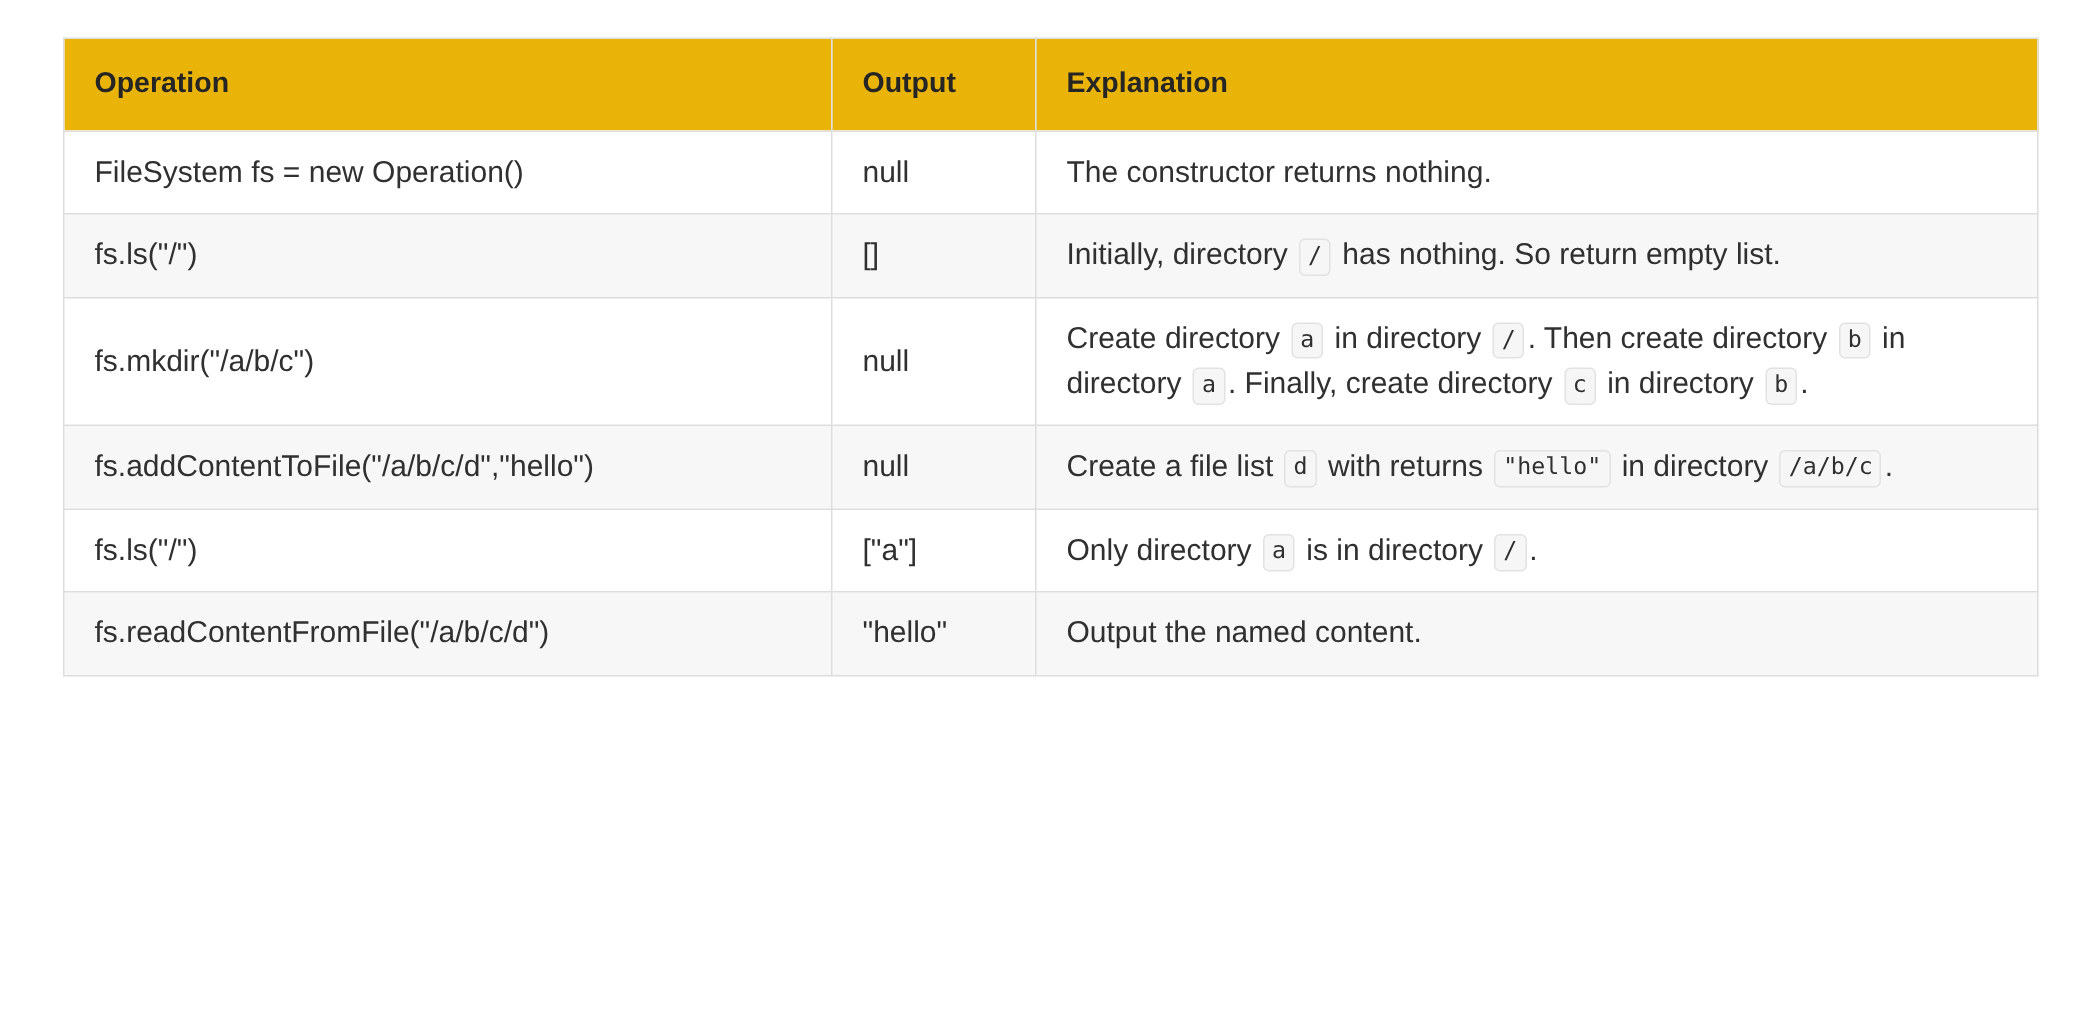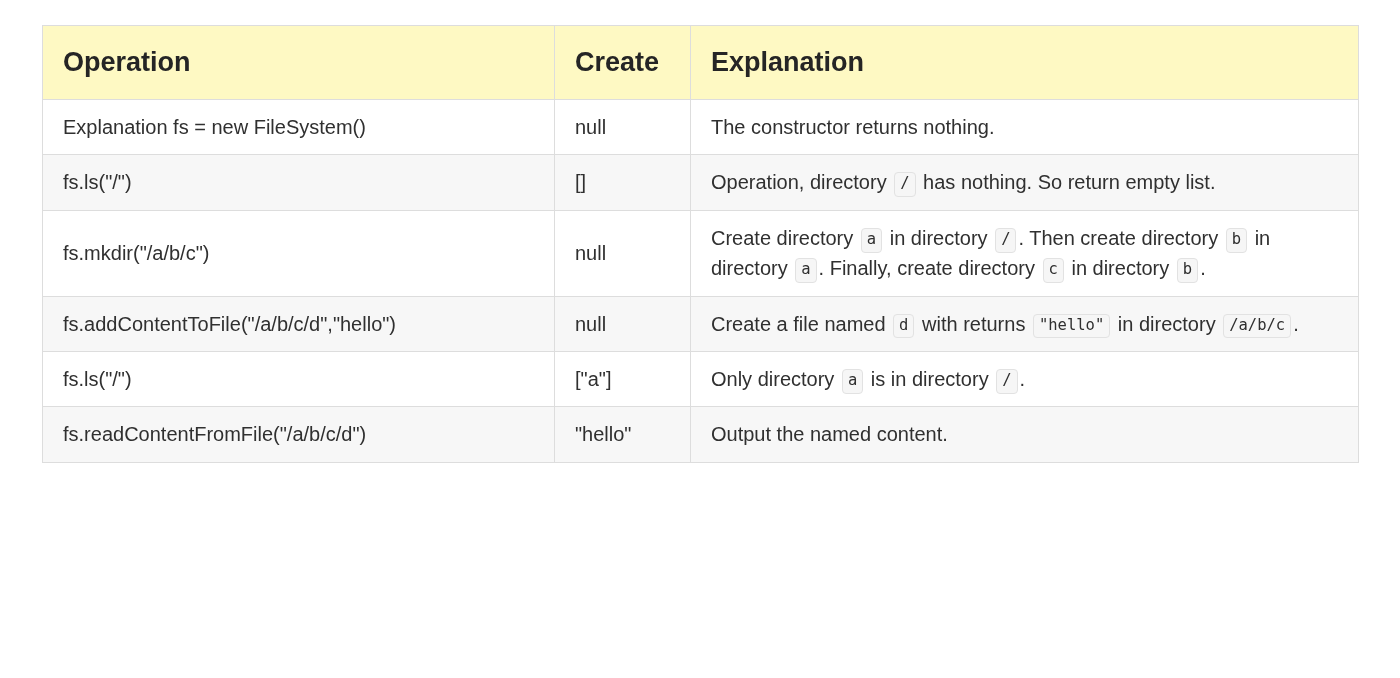--- a/index.html
+++ b/index.html
@@ -38,24 +38,24 @@
     text-align: left;
     padding: 12px 20px;
     color: #303030;
     font-size: 20px;
     line-height: 1.52;
     font-weight: 400;
   }
   table.example-table thead th {
     font-weight: 700;
     color: #252525;
-    font-size: 27px;
+    font-size: 19px;
     padding-top: 16px;
     padding-bottom: 16px;
-    background: #fef9c3;
+    background: #eab308;
   }
   table.example-table tbody tr:nth-child(even) > td {
     background: #f7f7f7;
   }
   table.example-table tbody tr:nth-child(odd) > td {
     background: #ffffff;
   }
   td.cell-operation { white-space: nowrap; }
   td.cell-output    { white-space: nowrap; }
   td.cell-explain   { }
@@ -83,44 +83,44 @@
 <div class="page">
   <table class="example-table">
     <colgroup>
       <col class="col-operation">
       <col class="col-output">
       <col class="col-explain">
     </colgroup>
     <thead>
       <tr>
         <th>Operation</th>
-        <th>Create</th>
+        <th>Output</th>
         <th>Explanation</th>
       </tr>
     </thead>
     <tbody id="table-body">
         <tr>
-          <td class="cell-operation">Explanation fs = new FileSystem()</td>
+          <td class="cell-operation">FileSystem fs = new Operation()</td>
           <td class="cell-output">null</td>
           <td class="cell-explain"><span class="explain-text">The constructor returns nothing.</span></td>
         </tr>
         <tr>
           <td class="cell-operation">fs.ls("/")</td>
           <td class="cell-output">[]</td>
-          <td class="cell-explain"><span class="explain-text">Operation, directory </span><code class="tok">/</code><span class="explain-text"> has nothing. So return empty list.</span></td>
+          <td class="cell-explain"><span class="explain-text">Initially, directory </span><code class="tok">/</code><span class="explain-text"> has nothing. So return empty list.</span></td>
         </tr>
         <tr>
           <td class="cell-operation">fs.mkdir("/a/b/c")</td>
           <td class="cell-output">null</td>
           <td class="cell-explain"><span class="explain-text">Create directory </span><code class="tok">a</code><span class="explain-text"> in directory </span><code class="tok">/</code><span class="explain-text">. Then create directory </span><code class="tok">b</code><span class="explain-text"> in directory </span><code class="tok">a</code><span class="explain-text">. Finally, create directory </span><code class="tok">c</code><span class="explain-text"> in directory </span><code class="tok">b</code><span class="explain-text">.</span></td>
         </tr>
         <tr>
           <td class="cell-operation">fs.addContentToFile("/a/b/c/d","hello")</td>
           <td class="cell-output">null</td>
-          <td class="cell-explain"><span class="explain-text">Create a file named </span><code class="tok">d</code><span class="explain-text"> with returns </span><code class="tok">"hello"</code><span class="explain-text"> in directory </span><code class="tok">/a/b/c</code><span class="explain-text">.</span></td>
+          <td class="cell-explain"><span class="explain-text">Create a file list </span><code class="tok">d</code><span class="explain-text"> with returns </span><code class="tok">"hello"</code><span class="explain-text"> in directory </span><code class="tok">/a/b/c</code><span class="explain-text">.</span></td>
         </tr>
         <tr>
           <td class="cell-operation">fs.ls("/")</td>
           <td class="cell-output">["a"]</td>
           <td class="cell-explain"><span class="explain-text">Only directory </span><code class="tok">a</code><span class="explain-text"> is in directory </span><code class="tok">/</code><span class="explain-text">.</span></td>
         </tr>
         <tr>
           <td class="cell-operation">fs.readContentFromFile("/a/b/c/d")</td>
           <td class="cell-output">"hello"</td>
           <td class="cell-explain"><span class="explain-text">Output the named content.</span></td>

